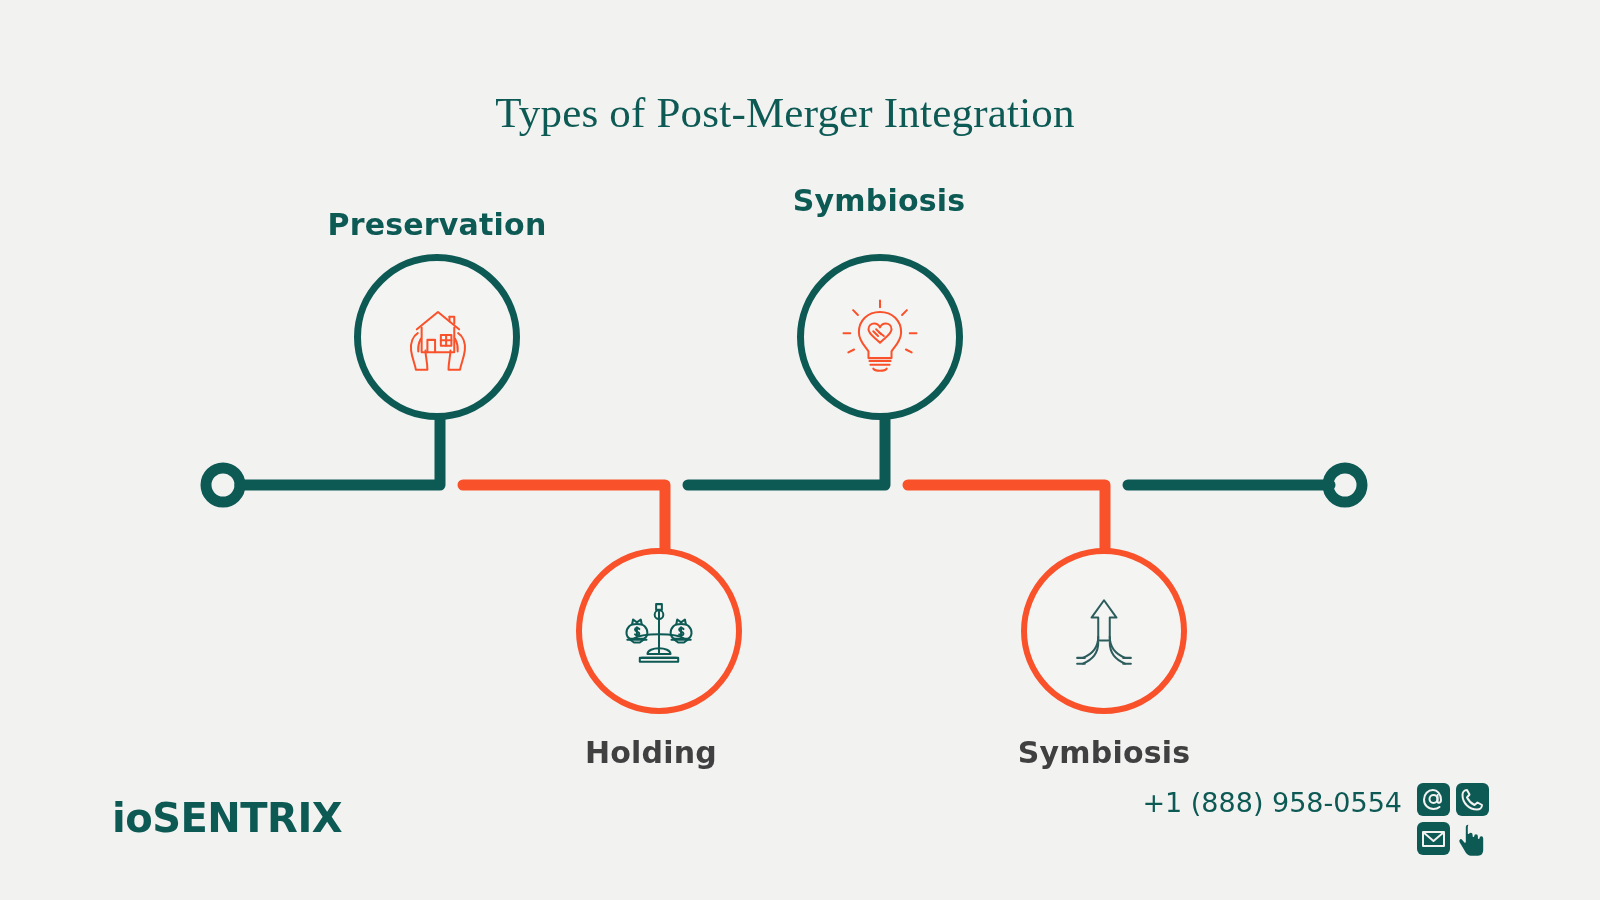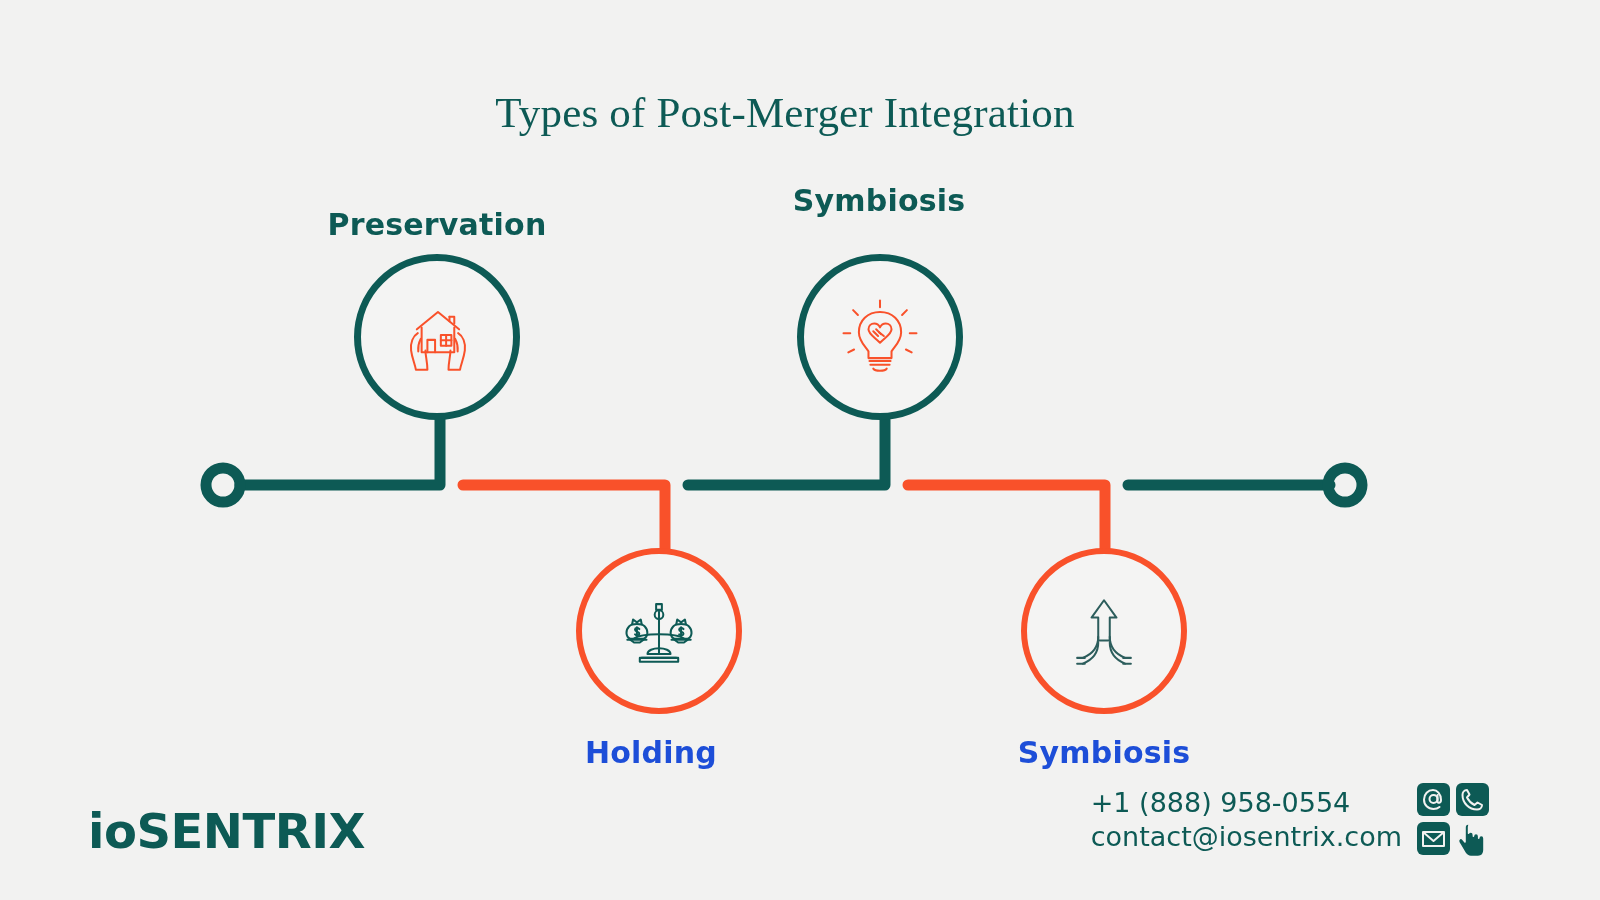--- a/index.html
+++ b/index.html
@@ -66,33 +66,32 @@
   .node-label {
     position: absolute;
     width: 340px;
     text-align: center;
     font-size: 30px;
     font-weight: 700;
     font-family: "DejaVu Sans", sans-serif;
     letter-spacing: 0.2px;
   }
   .node-label.teal   { color: #0d5a55; }
-  .node-label.orange { color: #1d4ed8; }
+  .node-label.orange { color: #404040; }
 
   
   #logo {
     position: absolute;
-    left: 88px;
+    left: 112px;
     top: 795px;
-    font-size: 48px;
+    font-size: 40px;
     font-weight: 700;
     color: #0d5a55;
     letter-spacing: -0.5px;
     font-family: "DejaVu Sans", sans-serif;
-    margin-top: 8px;
   }
   #contact {
     position: absolute;
     right: 198px;
     top: 786px;
     text-align: left;
     color: #0d5a55;
     font-family: "DejaVu Sans", sans-serif;
   }
   #contact .line {
@@ -250,21 +249,20 @@
           <path d="M70 84 H78"></path>
       </g>
     </svg>
   </div>
   <div class="node-label orange" style="left:934px; top:735px;">Symbiosis</div>
 
   <div id="logo">ioSENTRIX</div>
 
   <div id="contact">
     <div class="line">+1 (888) 958-0554</div>
-    <div class="line">contact@iosentrix.com</div>
   </div>
 
   <div id="contact-icons">
     <div class="ci-cell" id="ci-at">
       <svg width="33" height="33" viewBox="0 0 33 33">
         <g fill="none" stroke="#f2f2f1" stroke-width="2" stroke-linecap="round">
           <circle cx="16.5" cy="16" r="4"></circle>
           <path d="M20.5 12 V18.5 C20.5 20.5 24 20.5 24 17 C24 10.5 20 7 16 7 C11 7 7 11 7 16.5 C7 22 11 26 16.5 26 C19 26 21 25.3 22.5 24"></path>
         </g>
       </svg>

